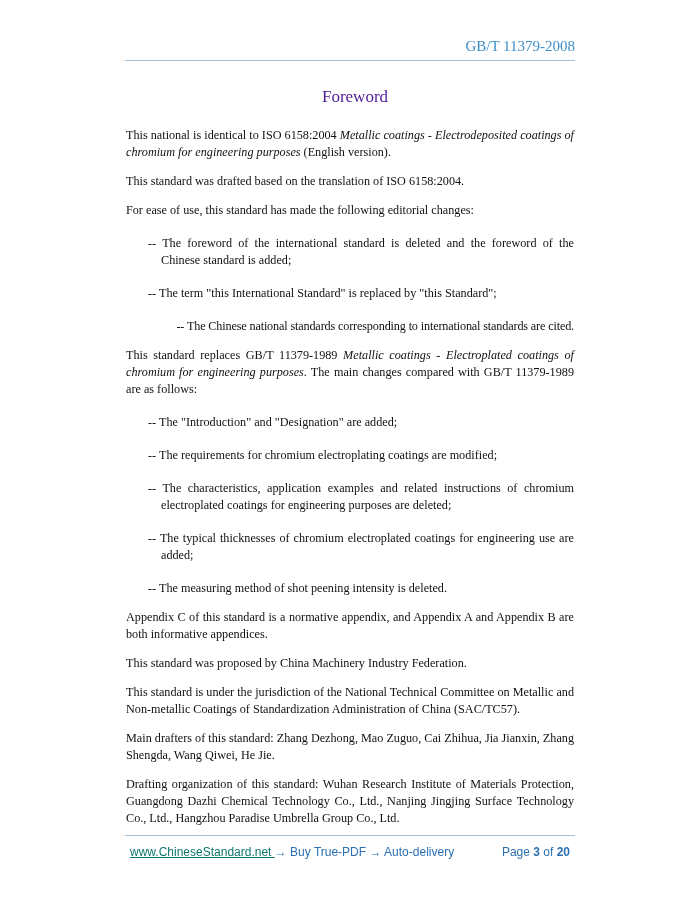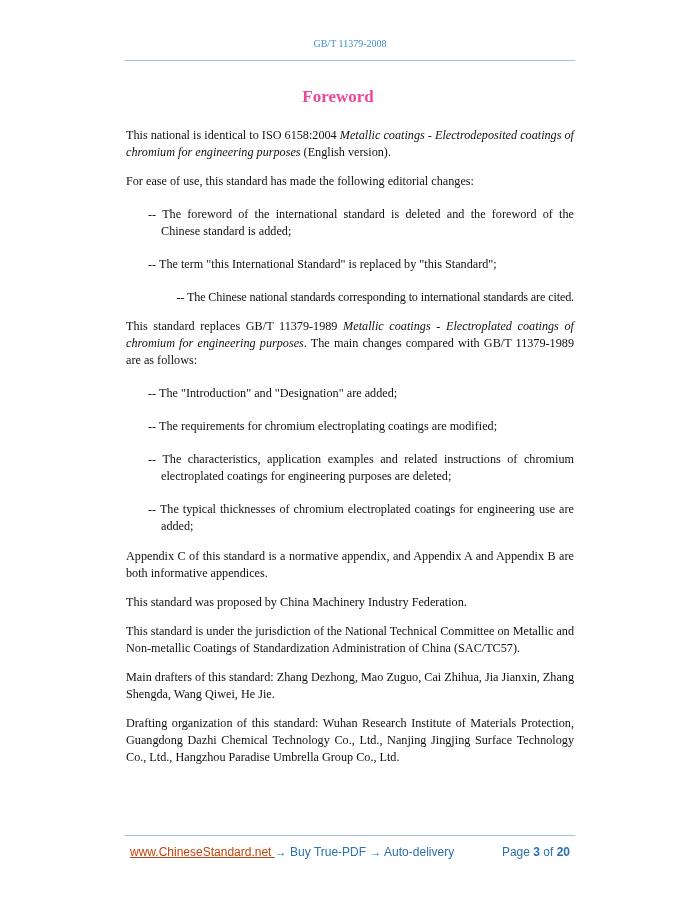--- a/index.html
+++ b/index.html
@@ -13,42 +13,42 @@
     position: relative;
     overflow: hidden;
     font-family: "Liberation Serif", serif;
     color: #111111;
   }
   .header {
     position: absolute;
     left: 125px;
     top: 38px;
     width: 450px;
-    text-align: center;
+    text-align: right;
     font-family: "Liberation Serif", serif;
-    font-size: 10px;
+    font-size: 15px;
     color: #3d8fc8;
   }
   .header-rule {
     position: absolute;
     left: 125px;
     top: 60px;
     width: 450px;
     height: 0;
     border-top: 1px solid #9ec3e0;
   }
   .title {
     position: absolute;
-    left: 113px;
+    left: 130px;
     top: 87px;
     width: 450px;
     text-align: center;
-    font-weight: bold;
+    font-weight: normal;
     font-size: 17px;
-    color: #ec4899;
+    color: #4c1d95;
   }
   .content {
     position: absolute;
     left: 126px;
     top: 127px;
     width: 448px;
     font-size: 12.2px;
     line-height: 17px;
   }
   .p {
@@ -82,21 +82,21 @@
     font-size: 12px;
     color: #2a6fb0;
   }
   .footer-left {
     position: absolute;
     left: 0;
     top: 0;
     white-space: nowrap;
   }
   .footer-link {
-    color: #c2410c;
+    color: #0f766e;
     text-decoration: underline;
   }
   .footer-right {
     position: absolute;
     right: 0;
     top: 0;
     white-space: nowrap;
   }
   .footer-right b { font-weight: bold; }
 </style>
@@ -104,33 +104,35 @@
 <body>
 
 <div class="header">GB/T 11379-2008</div>
 <div class="header-rule"></div>
 
 <div class="title">Foreword</div>
 
 <div class="content">
   <p class="p"><span>This national is identical to ISO 6158:2004 </span><em>Metallic coatings - Electrodeposited coatings of chromium for engineering purposes</em><span> (English version).</span></p>
 
+  <p class="p">This standard was drafted based on the translation of ISO 6158:2004.</p>
 
   <p class="p">For ease of use, this standard has made the following editorial changes:</p>
 
   <p class="bullet">-- The foreword of the international standard is deleted and the foreword of the Chinese standard is added;</p>
   <p class="bullet">-- The term "this International Standard" is replaced by "this Standard";</p>
   <p class="bullet nojust tight">-- The Chinese national standards corresponding to international standards are cited.</p>
 
   <p class="p"><span>This standard replaces GB/T 11379-1989 </span><em>Metallic coatings - Electroplated coatings of chromium for engineering purposes</em><span>. The main changes compared with GB/T 11379-1989 are as follows:</span></p>
 
   <p class="bullet">-- The "Introduction" and "Designation" are added;</p>
   <p class="bullet">-- The requirements for chromium electroplating coatings are modified;</p>
   <p class="bullet">-- The characteristics, application examples and related instructions of chromium electroplated coatings for engineering purposes are deleted;</p>
   <p class="bullet">-- The typical thicknesses of chromium electroplated coatings for engineering use are added;</p>
+  <p class="bullet tight">-- The measuring method of shot peening intensity is deleted.</p>
 
   <p class="p">Appendix C of this standard is a normative appendix, and Appendix A and Appendix B are both informative appendices.</p>
   <p class="p">This standard was proposed by China Machinery Industry Federation.</p>
   <p class="p">This standard is under the jurisdiction of the National Technical Committee on Metallic and Non-metallic Coatings of Standardization Administration of China (SAC/TC57).</p>
   <p class="p">Main drafters of this standard: Zhang Dezhong, Mao Zuguo, Cai Zhihua, Jia Jianxin, Zhang Shengda, Wang Qiwei, He Jie.</p>
   <p class="p">Drafting organization of this standard: Wuhan Research Institute of Materials Protection, Guangdong Dazhi Chemical Technology Co., Ltd., Nanjing Jingjing Surface Technology Co., Ltd., Hangzhou Paradise Umbrella Group Co., Ltd.</p>
 </div>
 
 <div class="footer-rule"></div>
 

